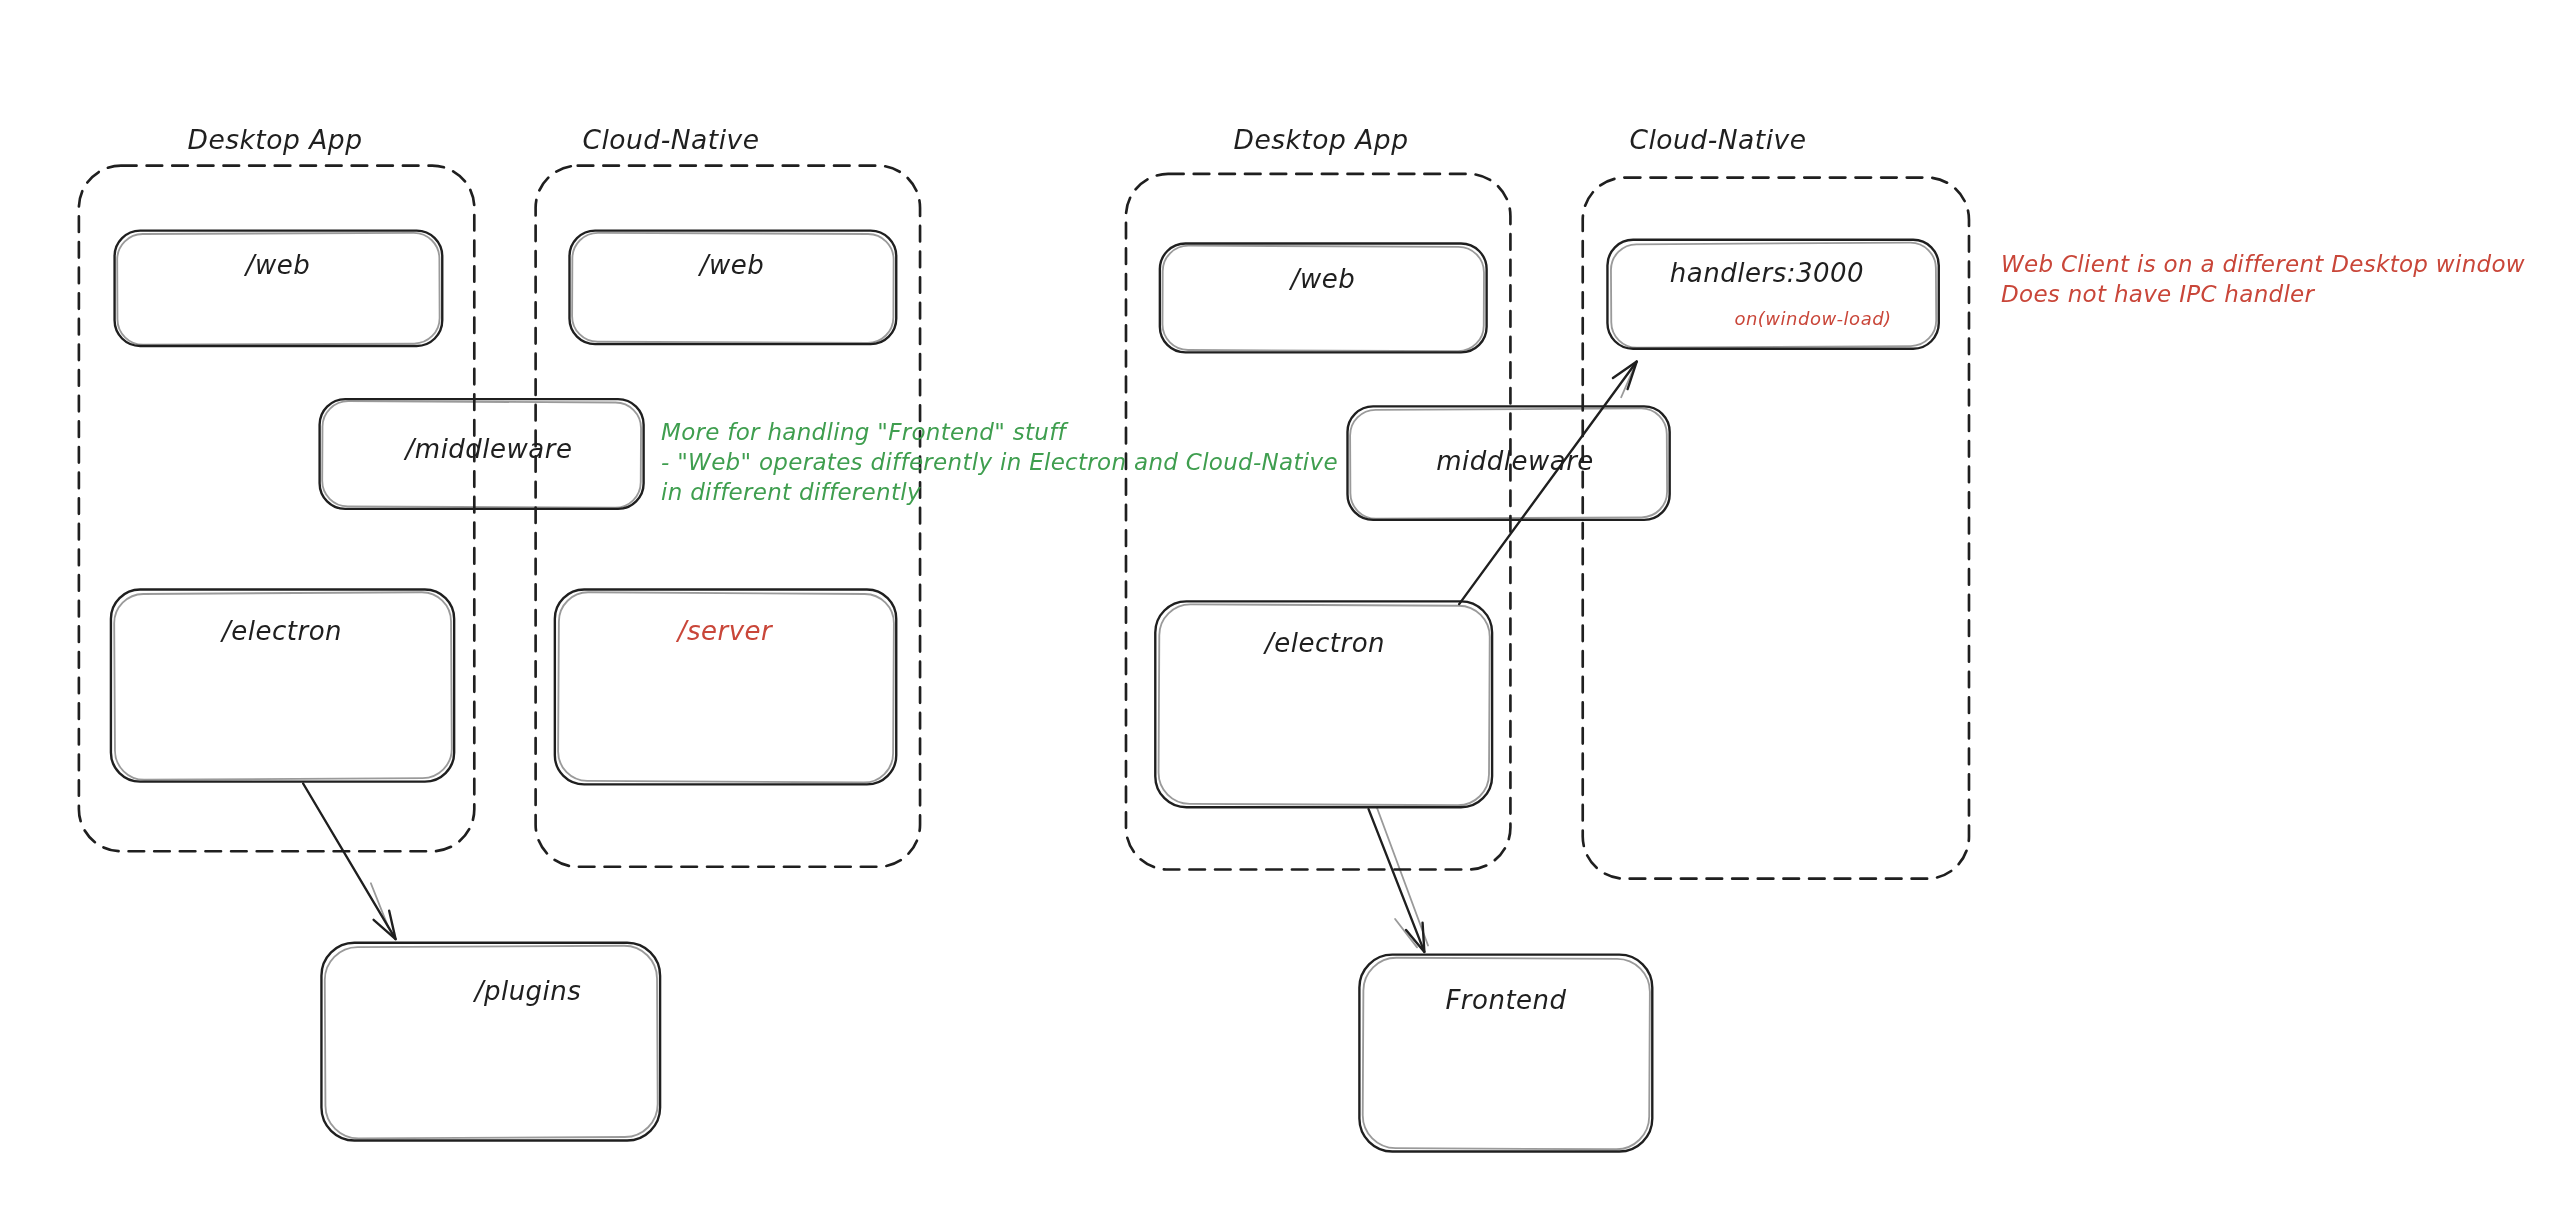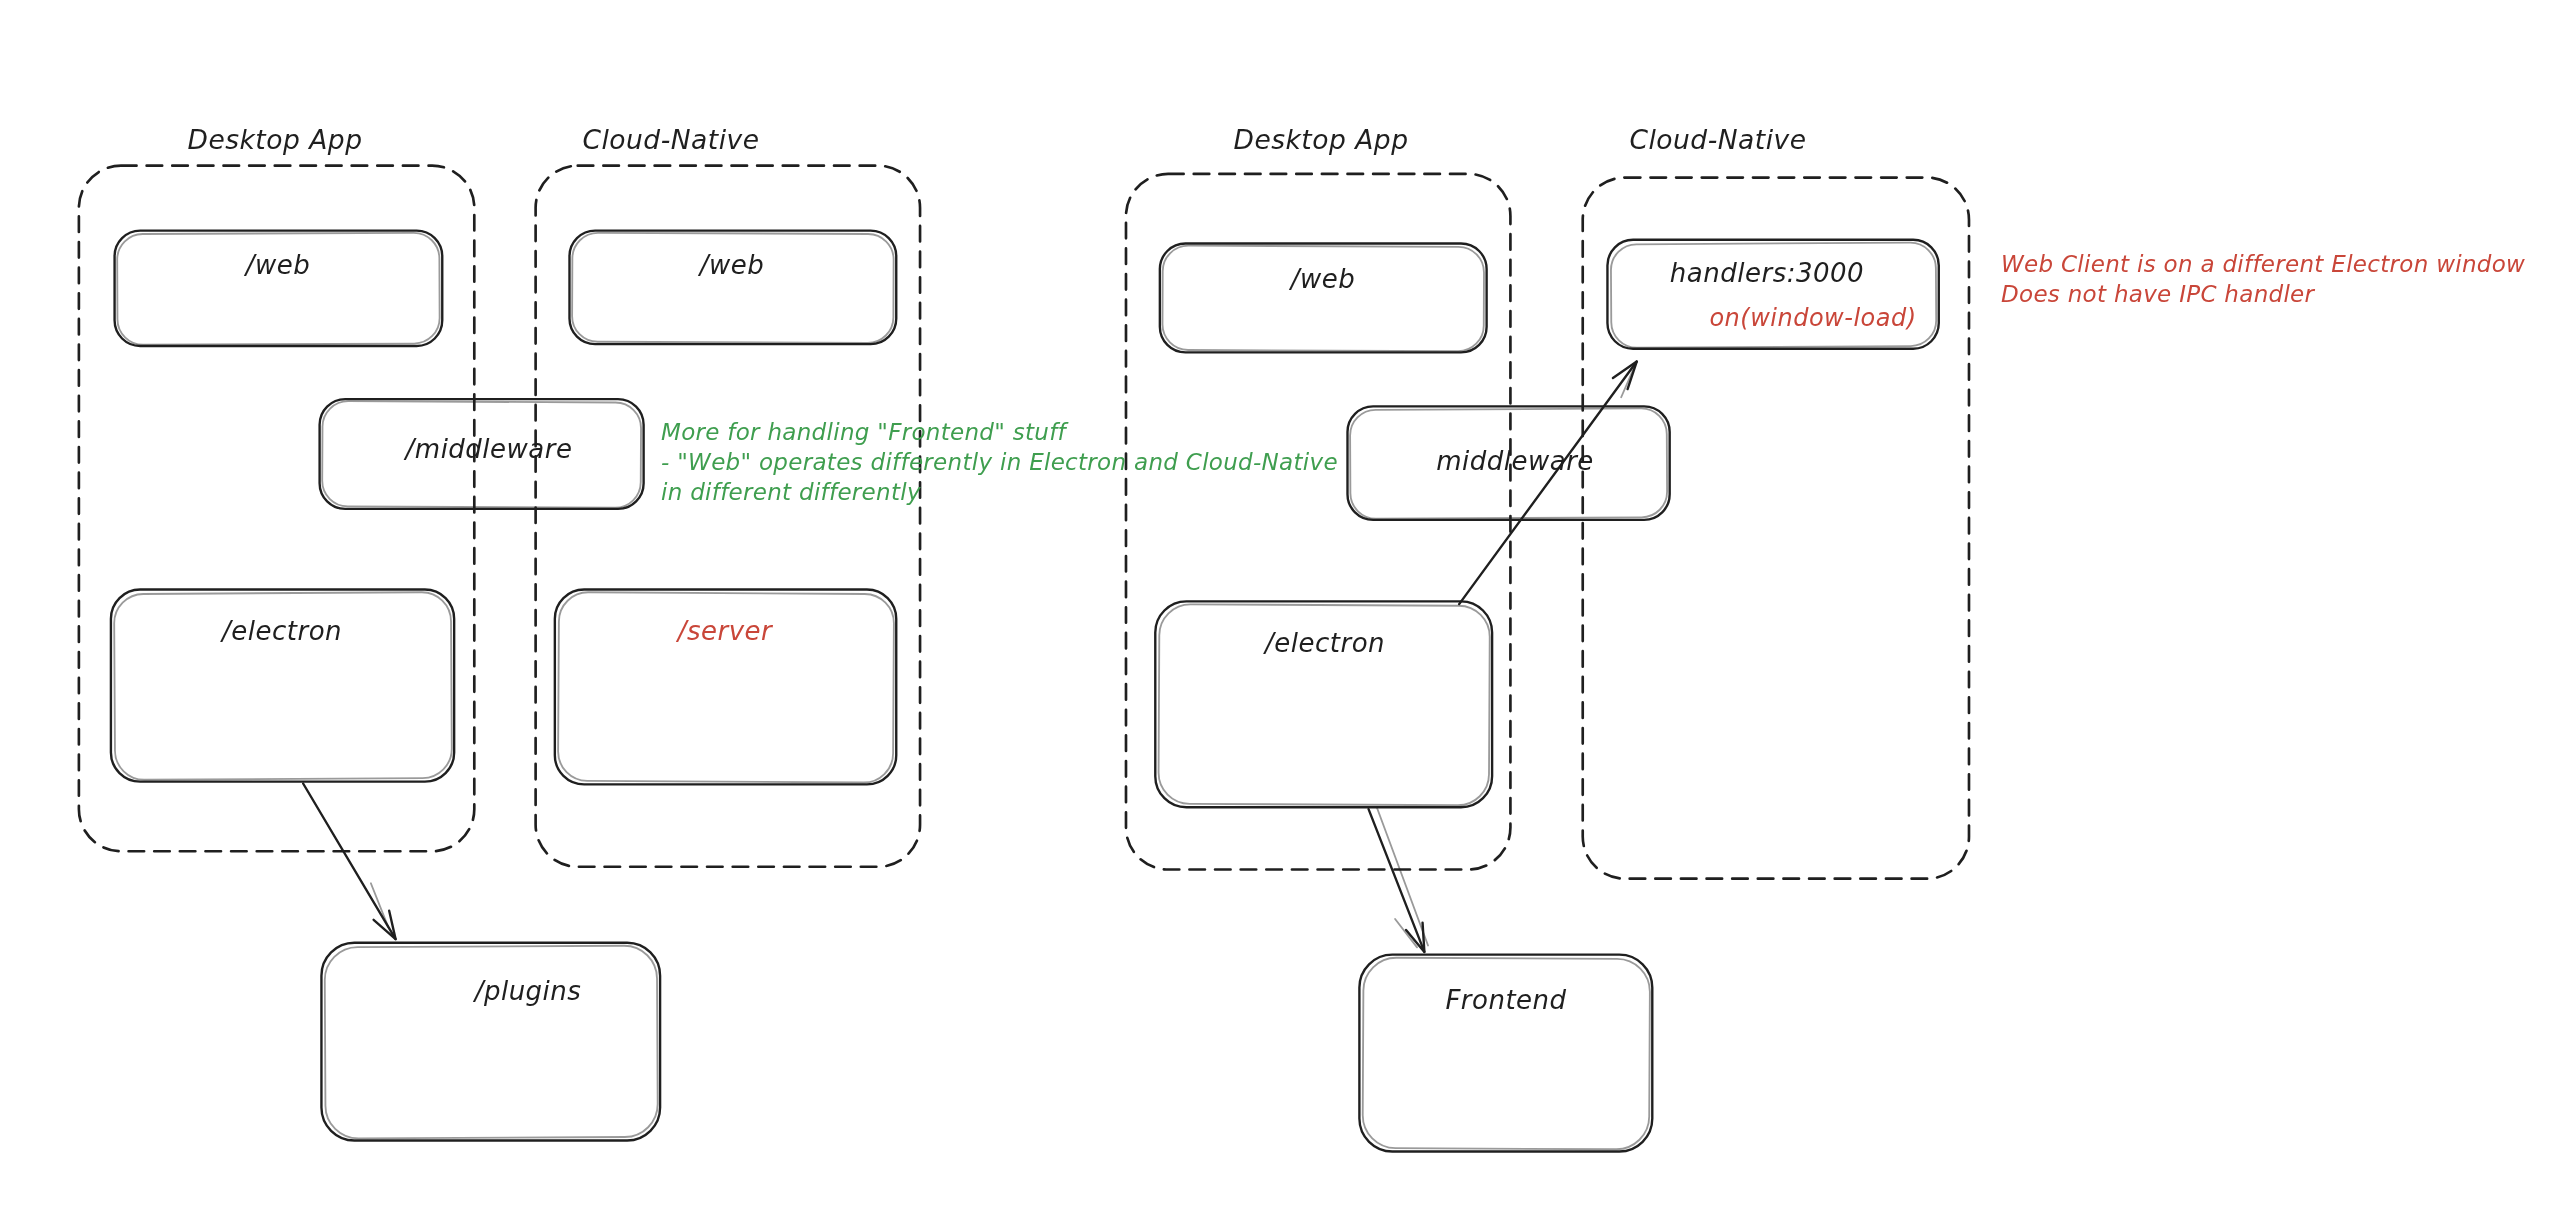--- a/index.html
+++ b/index.html
@@ -114,22 +114,22 @@
     <div>in different differently</div>
   </div>
 
   <div class="lbl title" style="left:1321px;top:139px;">Desktop App</div>
   <div class="lbl title" style="left:1718px;top:139px;">Cloud-Native</div>
 
   <div class="lbl" style="left:1323px;top:279px;">/web</div>
   <div class="lbl" style="left:1515px;top:461px;">middleware</div>
   <div class="lbl" style="left:1325px;top:643px;">/electron</div>
   <div class="lbl" style="left:1767px;top:273px;">handlers:3000</div>
-  <div class="lbl red" style="left:1813px;top:318px;font-size:24px;">on(window-load)</div>
+  <div class="lbl red" style="left:1813px;top:318px;font-size:18px;">on(window-load)</div>
   <div class="lbl" style="left:1506px;top:1000px;">Frontend</div>
 
   <div class="note red" style="left:2001px;top:249px;">
-    <div>Web Client is on a different Electron window</div>
+    <div>Web Client is on a different Desktop window</div>
     <div>Does not have IPC handler</div>
   </div>
 
 </div>
 
 
 </body></html>

